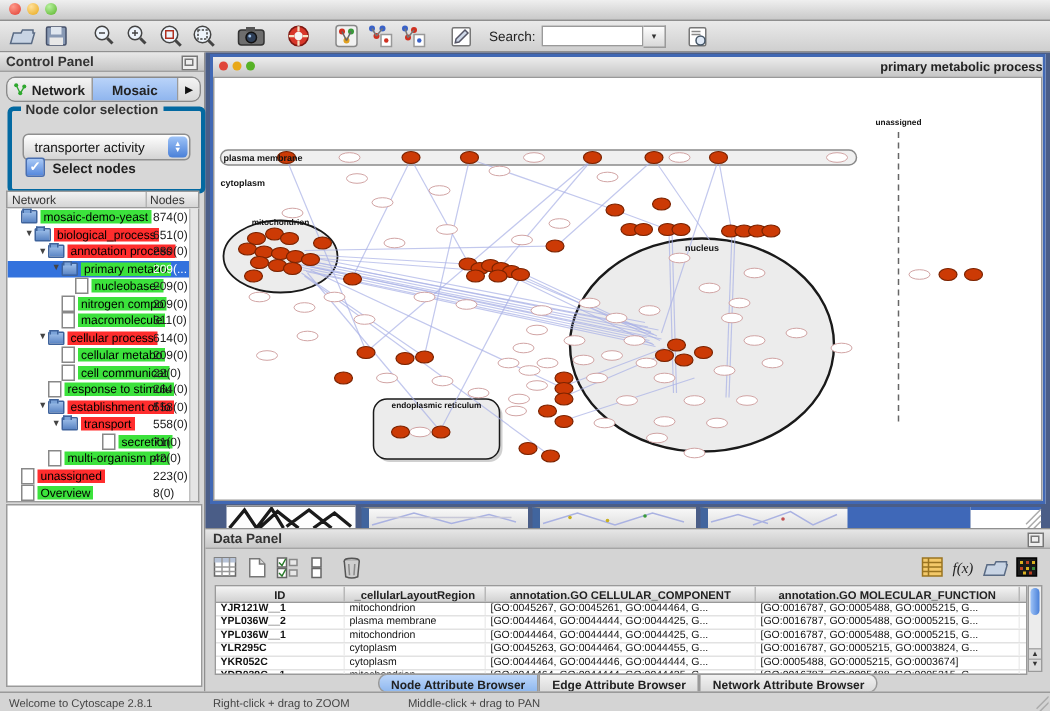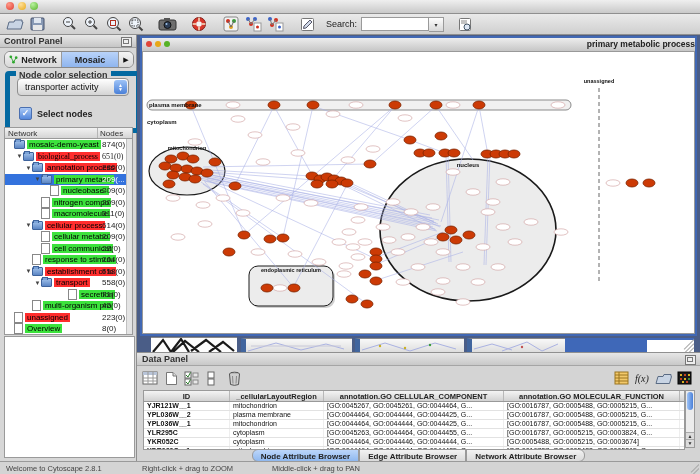--- a/index.html
+++ b/index.html
@@ -31,23 +31,23 @@
   .float-icon{position:absolute;right:4px;top:2px;width:9px;height:8px;border:1px solid #777;background:#eee;}
   .float-icon:before{content:"";position:absolute;left:1px;top:1px;width:4px;height:3px;border:1px solid #777;}
   #cp-tabs{left:4px;top:16px;width:128px;height:15px;display:flex;border:1px solid #8a8a8a;border-radius:6px;
     overflow:hidden;background:#e6e6e6;}
   .cp-tab{flex:1;display:flex;align-items:center;justify-content:center;font-size:9px;font-weight:bold;color:#222;
     border-right:1px solid #9a9a9a;background:linear-gradient(#f4f4f4,#d8d8d8);}
   .cp-tab.selected{background:linear-gradient(#b9d3f9,#8fb5ee);}
   #cp-tab-more{width:14px;display:flex;align-items:center;justify-content:center;font-size:7px;color:#111;
     background:linear-gradient(#f4f4f4,#d8d8d8);}
   .net-glyph{width:9px;height:9px;margin-right:3px;}
-  #cp-groupbox{left:5px;top:36px;width:126px;height:52px;border:5px solid #0369a1;border-radius:4px;}
+  #cp-groupbox{left:5px;top:36px;width:126px;height:52px;border:3px solid #0369a1;border-radius:4px;}
   #cp-group-label{position:absolute;left:6px;top:-6px;background:#d7d7d7;padding:0 3px;font-size:9px;font-weight:bold;color:#333;}
-  #cp-dropdown{position:absolute;left:7px;top:2px;width:110px;height:16px;border:1px solid #8f8f8f;border-radius:4px;
+  #cp-dropdown{position:absolute;left:7px;top:15px;width:110px;height:16px;border:1px solid #8f8f8f;border-radius:4px;
     background:linear-gradient(#ffffff,#d4d4d4);display:flex;align-items:center;gap:15px;}
   #cp-dropdown-value{flex:1;font-size:9px;color:#111;padding-left:7px;}
   #cp-dropdown-stepper{width:13px;height:14px;margin-right:1px;border-radius:3px;
     background:linear-gradient(#9ec3f7,#4a80d8);display:flex;flex-direction:column;align-items:center;justify-content:center;
     color:#fff;font-size:5px;line-height:4px;}
   #cp-checkbox-row{position:absolute;left:9px;top:31px;display:flex;align-items:center;}
   #cp-checkbox{width:11px;height:11px;border-radius:2px;border:1px solid #4a6fb0;
     background:linear-gradient(#a8c8f5,#5588dd);color:#fff;font-size:9px;line-height:10px;text-align:center;font-weight:bold;}
   #cp-checkbox-label{font-size:9px;font-weight:bold;color:#222;margin-left:5px;}
   #tree-header{left:4px;top:92px;width:129px;height:12px;display:flex;background:linear-gradient(#f2f2f2,#d5d5d5);
@@ -286,21 +286,21 @@
     <div class="col2">Nodes</div>
   </div>
   <div id="tree" class="abs">
     <div id="tree-rows">
         <div class="trow" style="padding-left: 2px;">
           <span class="tarrow"></span>
           <span class="ticon folder-ic"></span>
           <span class="tlabel green">mosaic-demo-yeast</span>
           <span class="tcount">874(0)</span>
         </div>
-        <div class="trow" style="padding-left: 11px; font-family: Liberation Serif, serif;">
+        <div class="trow" style="padding-left: 11px;">
           <span class="tarrow">▼</span>
           <span class="ticon folder-ic"></span>
           <span class="tlabel red">biological_process</span>
           <span class="tcount">651(0)</span>
         </div>
         <div class="trow" style="padding-left: 20px;">
           <span class="tarrow">▼</span>
           <span class="ticon folder-ic"></span>
           <span class="tlabel red">annotation process</span>
           <span class="tcount">280(0)</span>

